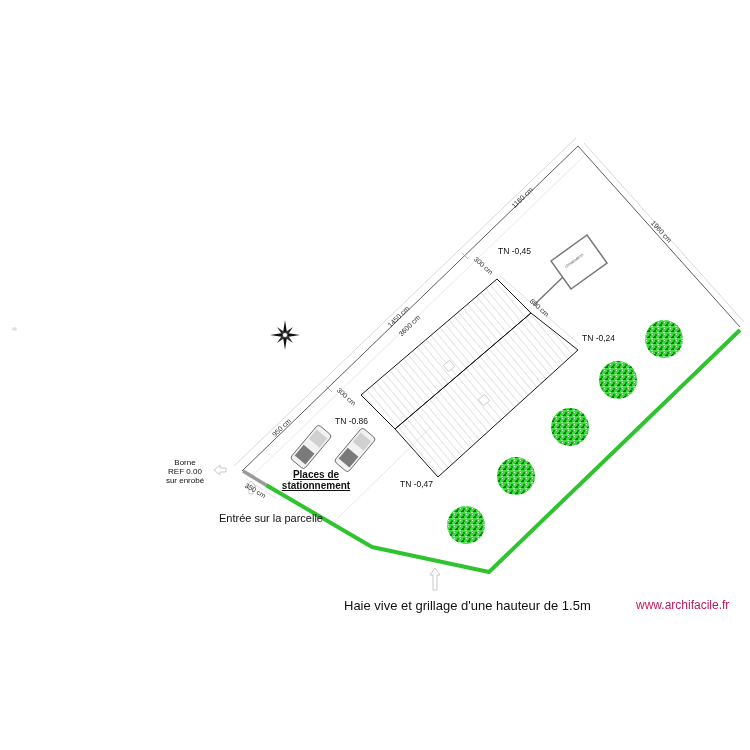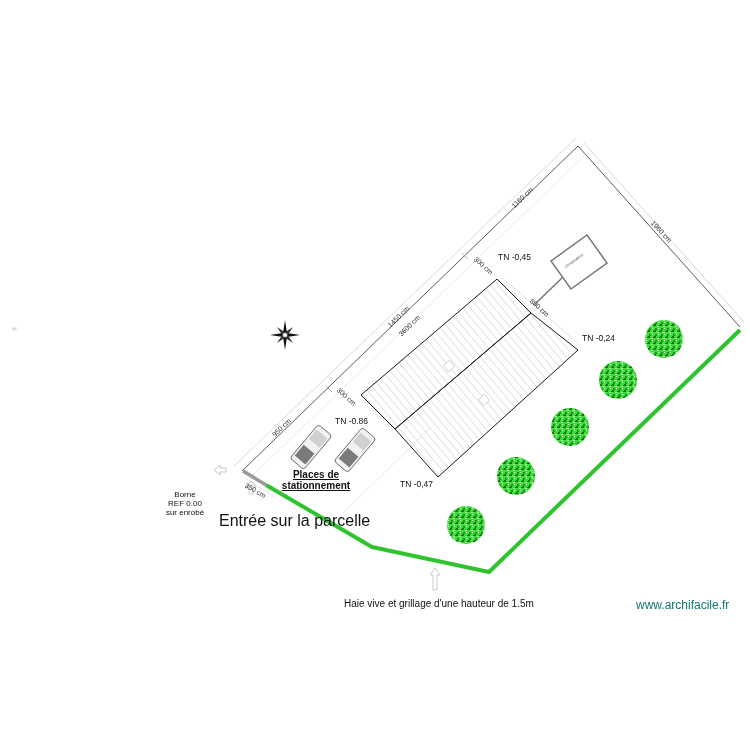--- a/index.html
+++ b/index.html
@@ -1,24 +1,24 @@
 <!DOCTYPE html>
 <html><head>
 <meta charset="utf-8">
 <style>
   html,body{margin:0;padding:0;background:#ffffff;}
   #canvas{position:relative;width:750px;height:750px;overflow:hidden;background:#ffffff;font-family:"Liberation Sans",sans-serif;}
   svg{position:absolute;left:0;top:0;}
   .lbl{position:absolute;font-family:"Liberation Sans",sans-serif;color:#111;white-space:nowrap;}
   .dim{font-size:7px;color:#333;}
   .tn{font-size:8.5px;}
-  .small{font-size:8px;text-align:center;line-height:9px;margin-top:32px;}
-  .mid{font-size:16px;padding-left:24px;}
+  .small{font-size:8px;text-align:center;line-height:9px;}
+  .mid{font-size:11px;padding-left:24px;}
   .bold{font-size:10px;font-weight:bold;text-align:center;line-height:11px;text-decoration:underline;}
-  .wm{font-size:12px;color:#0f766e;}
+  .wm{font-size:12px;color:#be185d;}
 </style>
 </head>
 <body>
 
 <div id="canvas">
   <svg width="750" height="750" viewBox="0 0 750 750">
     <defs>
       <pattern id="roofhatch" patternUnits="userSpaceOnUse" width="6" height="6" patternTransform="rotate(-40)">
         <line x1="0" y1="0" x2="0" y2="6" stroke="#b9b9b9" stroke-width="0.8"></line>
       </pattern>
@@ -109,36 +109,36 @@
   <div class="lbl dim" style="left:270px;top:424px;transform:rotate(-44deg);">950 cm</div>
   <div class="lbl dim" style="left:385px;top:313px;transform:rotate(-44deg);">1450 cm</div>
   <div class="lbl dim" style="left:396px;top:322px;transform:rotate(-44deg);">3600 cm</div>
   <div class="lbl dim" style="left:509px;top:194px;transform:rotate(-44deg);">1160 cm</div>
   <div class="lbl dim" style="left:648px;top:228px;transform:rotate(48deg);">1960 cm</div>
   <div class="lbl dim" style="left:335px;top:393px;transform:rotate(42deg);">300 cm</div>
   <div class="lbl dim" style="left:472px;top:262px;transform:rotate(42deg);">300 cm</div>
   <div class="lbl dim" style="left:528px;top:304px;transform:rotate(42deg);">800 cm</div>
   <div class="lbl dim" style="left:244px;top:487px;transform:rotate(30deg);">350 cm</div>
 
-  <div class="lbl tn" style="left:498px;top:252px;">TN -0,45</div>
+  <div class="lbl tn" style="left:498px;top:246px;">TN -0,45</div>
   <div class="lbl tn" style="left:582px;top:333px;">TN -0,24</div>
   <div class="lbl tn" style="left:335px;top:416px;">TN -0.86</div>
   <div class="lbl tn" style="left:400px;top:479px;text-align:center;">TN -0,47</div>
 
   <div class="lbl" style="left:563px;top:258px;font-size:4px;color:#555;transform:rotate(-36deg);">climatisation</div>
 
   <div class="lbl small" style="left:160px;top:458px;width:50px;">
     <div>Borne</div>
     <div>REF 0.00</div>
     <div>sur enrobé</div>
   </div>
 
   <div class="lbl bold" style="left:273px;top:469px;width:86px;">
     <div>Places de</div>
     <div>stationnement</div>
   </div>
 
   <div class="lbl mid" style="left:195px;top:512px;">Entrée sur la parcelle</div>
 
-  <div class="lbl" style="left:344px;top:598px;font-size:10px;">Haie vive et grillage d'une hauteur de 1.5m</div>
+  <div class="lbl" style="left:344px;top:598px;font-size:13px;">Haie vive et grillage d'une hauteur de 1.5m</div>
 
   <div class="lbl wm" style="left:636px;top:598px;">www.archifacile.fr</div>
 </div>
 
 </body></html>

